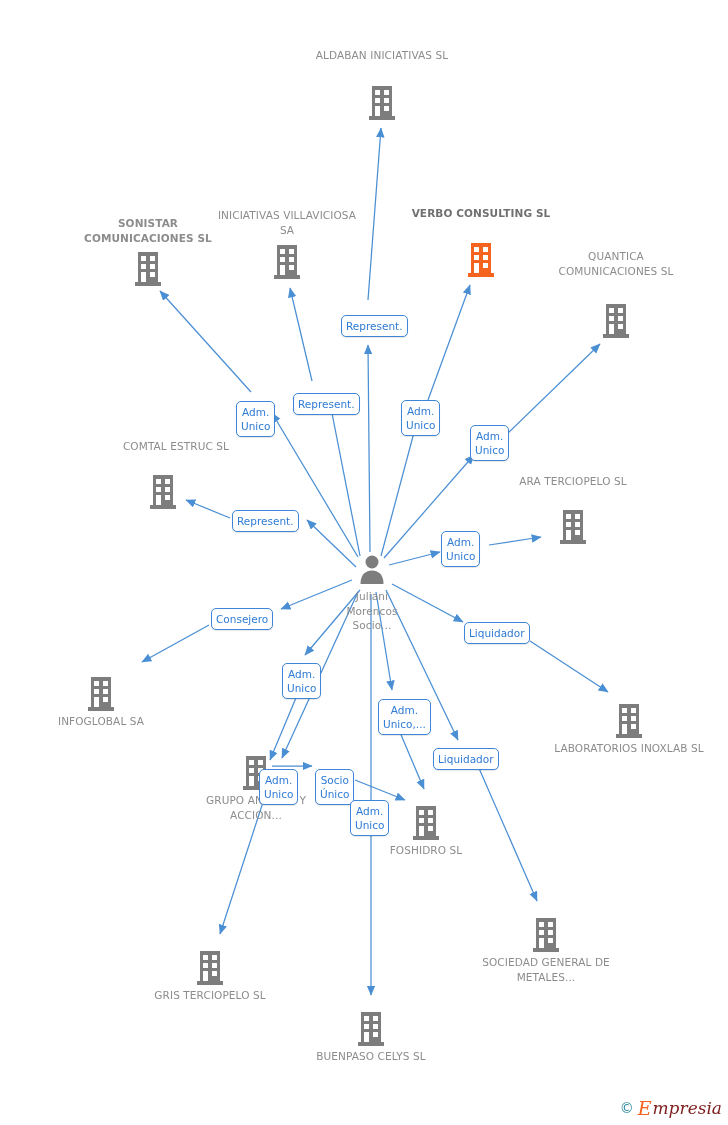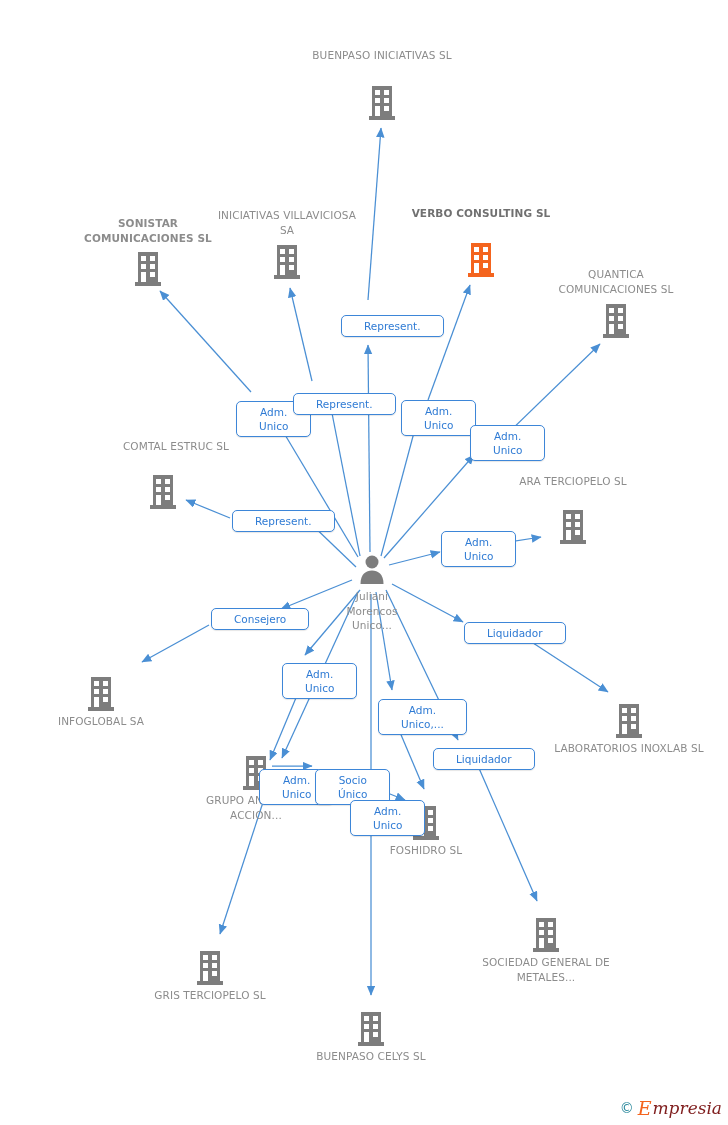--- a/index.html
+++ b/index.html
@@ -9,21 +9,21 @@
   svg.edges{position:absolute;left:0;top:0;width:728px;height:1125px;pointer-events:none;}
 
   .node{position:absolute;width:150px;margin-left:-75px;text-align:center;}
   .node .bldg{display:block;margin:0 auto;}
   .node .cap{font-size:10.5px;line-height:14.5px;color:#8c8c8c;letter-spacing:.1px;}
   .node.person .cap{color:#8c8c8c;}
   .node.highlight .cap{color:#707070;font-weight:bold;}
 
   .badge{position:absolute;border:1.4px solid #3d86d8;border-radius:5px;
          background:#ffffff;color:#2f7bd4;font-size:10.5px;line-height:14px;
-         padding:3px 22px;text-align:center;white-space:pre-line;
+         padding:3px 4px;text-align:center;white-space:pre-line;
          box-shadow:0 1px 1px rgba(0,0,0,0.10);}
 
   .wm{position:absolute;right:6px;bottom:6px;display:flex;align-items:center;gap:4px;}
   .wm .c{color:#2e8b9e;font-size:14px;}
   .wm .e{color:#f4641e;font-size:19px;font-style:italic;font-family:"DejaVu Serif",serif;}
   .wm .rest{color:#7f1d1d;font-size:17px;font-style:italic;font-family:"DejaVu Serif",serif;margin-left:-3px;}
 </style>
 </head>
 <body>
 
@@ -91,21 +91,21 @@
           <rect x="8" y="6" width="5" height="5"></rect>
           <rect x="17" y="6" width="5" height="5"></rect>
           <rect x="8" y="14" width="5" height="5"></rect>
           <rect x="17" y="14" width="5" height="5"></rect>
           <rect x="8" y="22" width="5" height="10"></rect>
           <rect x="17" y="22" width="5" height="5"></rect>
         </g>
     </svg>
   </div>
   <div class="node" style="left:382px;top:48px;">
-    <div class="cap">BUENPASO
+    <div class="cap">ALDABAN
 INICIATIVAS SL</div>
   </div>
 
   <div class="node" style="left:148px;top:250px;">
     <svg class="bldg" width="30" height="38" viewBox="0 0 30 38">
       <rect x="5" y="2" width="20" height="30" fill="#7d7d7d"></rect>
         <rect x="2" y="32" width="26" height="4" fill="#7d7d7d"></rect>
       <g fill="#fff">
           <rect x="8" y="6" width="5" height="5"></rect>
           <rect x="17" y="6" width="5" height="5"></rect>
@@ -166,21 +166,21 @@
       <g fill="#fff">
           <rect x="8" y="6" width="5" height="5"></rect>
           <rect x="17" y="6" width="5" height="5"></rect>
           <rect x="8" y="14" width="5" height="5"></rect>
           <rect x="17" y="14" width="5" height="5"></rect>
           <rect x="8" y="22" width="5" height="10"></rect>
           <rect x="17" y="22" width="5" height="5"></rect>
         </g>
     </svg>
   </div>
-  <div class="node" style="left:616px;top:267px;">
+  <div class="node" style="left:616px;top:249px;">
     <div class="cap">QUANTICA
 COMUNICACIONES
 SL</div>
   </div>
 
   <div class="node" style="left:163px;top:473px;">
     <svg class="bldg" width="30" height="38" viewBox="0 0 30 38">
       <rect x="5" y="2" width="20" height="30" fill="#7d7d7d"></rect>
         <rect x="2" y="32" width="26" height="4" fill="#7d7d7d"></rect>
       <g fill="#fff">
@@ -352,21 +352,21 @@
 
   <div class="node person" style="left:372px;top:553px;">
     <svg class="bldg" width="32" height="32" viewBox="0 0 32 32">
       <circle cx="16" cy="9" r="6.5" fill="#7d7d7d"></circle>
       <path d="M4.5,31 C4.5,21 10,17.5 16,17.5 C22,17.5 27.5,21 27.5,31 Z" fill="#7d7d7d"></path>
     </svg>
   </div>
   <div class="node person" style="left:372px;top:589px;">
     <div class="cap" style="white-space:pre-line;">Juliani
 Morencos
-Unico...</div>
+Socio...</div>
   </div>
 
   <div class="badge" style="left:341px;top:315px;">Represent.</div>
   <div class="badge" style="left:236px;top:401px;">Adm.
 Unico</div>
   <div class="badge" style="left:293px;top:393px;">Represent.</div>
   <div class="badge" style="left:401px;top:400px;">Adm.
 Unico</div>
   <div class="badge" style="left:470px;top:425px;">Adm.
 Unico</div>

